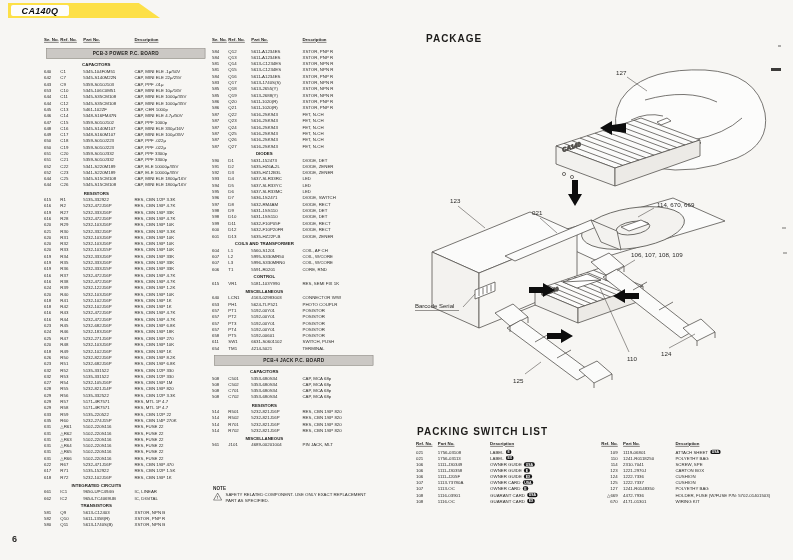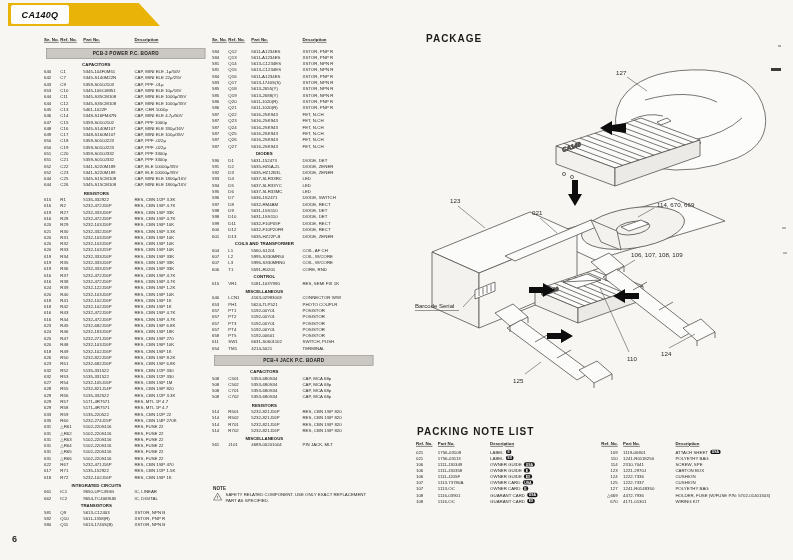--- a/index.html
+++ b/index.html
@@ -1,19 +1,19 @@
 <!DOCTYPE html>
 <html style="--banner: #cbc8c4;"><head>
 <meta charset="utf-8">
 <style>
   html,body{margin:0;padding:0;background:#e8e7e5;}
   .page{position:relative;width:793px;height:560px;background:#f7f6f3;overflow:hidden;
         font-family:"Liberation Sans",sans-serif;color:#2b2a28;}
   
-  .model-tab{position:absolute;left:8px;top:3px;width:152px;height:23px;background:#eab308;
+  .model-tab{position:absolute;left:8px;top:3px;width:152px;height:15px;background:#fde047;
              clip-path:polygon(0 0,86% 0,100% 100%,0 100%);}
   .model-chip{position:absolute;left:3px;top:2px;bottom:2px;width:58px;background:#fdfdfc;border-radius:2px;
               display:flex;align-items:center;justify-content:center;}
   .model-chip span{font-weight:800;font-style:italic;font-size:9px;letter-spacing:.3px;color:#0d0d0d;}
   
   .parts-col{position:absolute;width:300px;transform:scale(0.545);transform-origin:0 0;font-size:8px;line-height:11.6px;}
   #col0{left:44px;top:37px;}
   #col1{left:212px;top:37px;}
   .prow{display:grid;grid-template-columns:30px 42px 94px 1fr;white-space:nowrap;}
   .prow .cell{overflow:visible;}
@@ -929,21 +929,21 @@
       <text x="55" y="175">123</text>
       <text x="137" y="187">021</text>
       <text x="20" y="280" font-size="6">Barcode Serial</text>
       <text x="236" y="229">106, 107, 108, 109</text>
       <text x="232" y="333">110</text>
       <text x="266" y="328">124</text>
       <text x="118" y="355">125</text>
     </g>
   </svg>
 
-  <div class="packing-title">PACKING NOTE LIST</div>
+  <div class="packing-title">PACKING SWITCH LIST</div>
   <div class="packing-wrap">
     <div class="ptable" data-pack-index="0">
         <div class="krow khead">
           <span class="hcell">Ref. No.</span>
           <span class="hcell">Part No.</span>
           <span class="hcell">Description</span>
         </div>
         <div class="krow">
           <span class="cell">021</span>
           <span class="cell">1756-03108</span>

